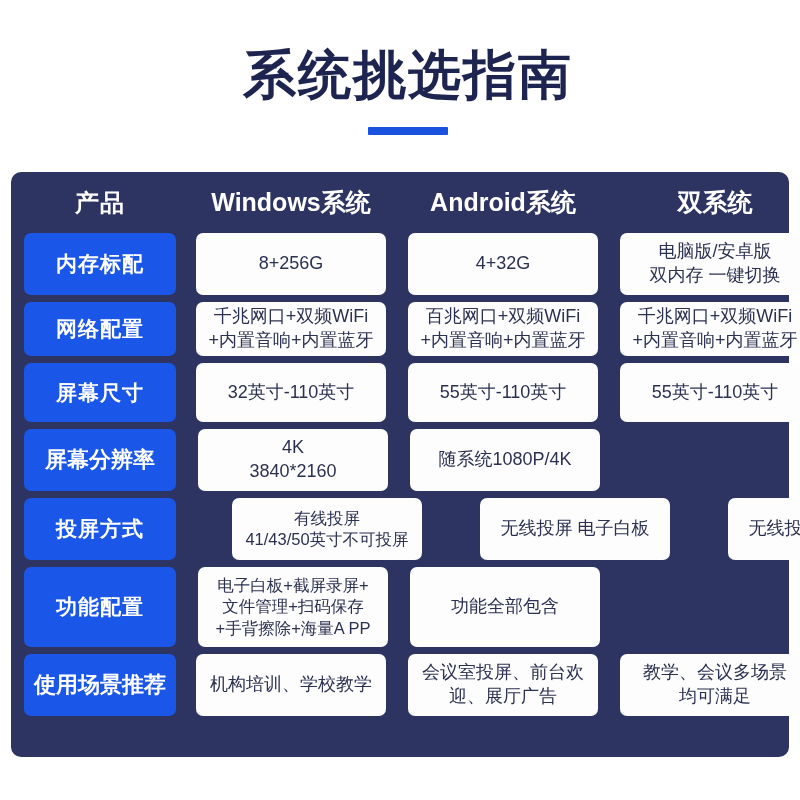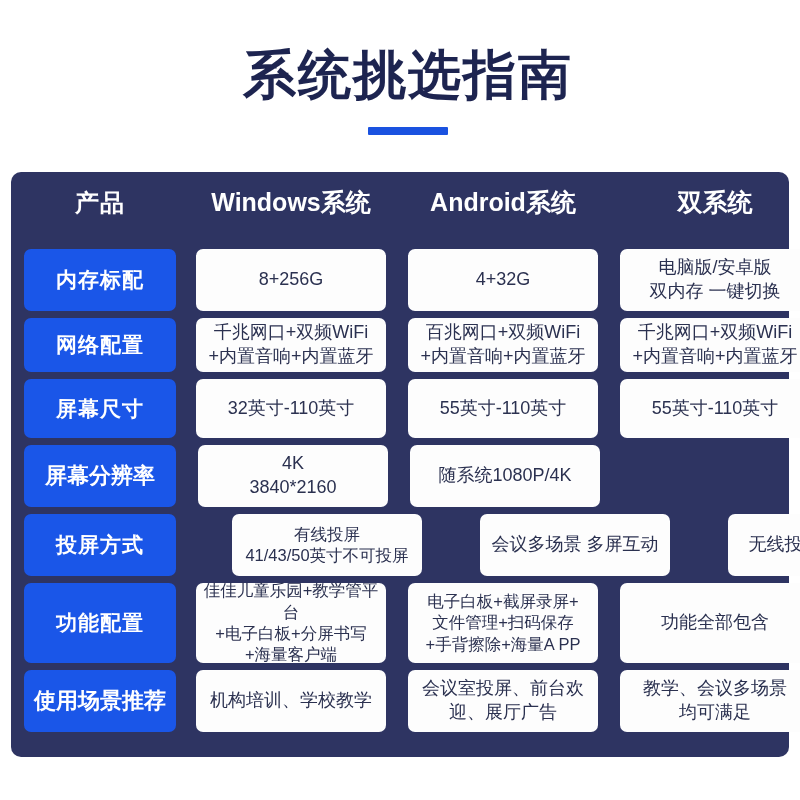--- a/index.html
+++ b/index.html
@@ -67,21 +67,21 @@
   }
   .row {
     display: flex;
     align-items: stretch;
     margin-bottom: 7px;
   }
   .row:last-child { margin-bottom: 15px; }
 
   .header-row {
     height: 61px;
-    margin-bottom: 16px;
+    margin-bottom: 0;
   }
   .header-cell {
     display: flex;
     align-items: center;
     justify-content: center;
     color: #ffffff;
     font-weight: 700;
     text-align: center;
   }
   .header-cell.c1 { width: 152px; font-size: 24px; letter-spacing: 1px; }
@@ -190,29 +190,26 @@
       <div class="label-cell c1 tight">屏幕分辨率</div>
       <div class="value-cell c3">4K
 3840*2160</div>
       <div class="value-cell c4">随系统1080P/4K</div>
     </div>
 
     <div class="row r4">
       <div class="label-cell c1">投屏方式</div>
       <div class="value-cell c2 small">有线投屏
 41/43/50英寸不可投屏</div>
-      <div class="value-cell c3">会议多场景 多屏互动</div>
+      <div class="value-cell c3">无线投屏 电子白板</div>
       <div class="value-cell c4">无线投屏/有线连接</div>
     </div>
 
     <div class="row r5">
       <div class="label-cell c1">功能配置</div>
-      <div class="value-cell c2 small">佳佳儿童乐园+教学管平台
-+电子白板+分屏书写
-+海量客户端</div>
       <div class="value-cell c3 small">电子白板+截屏录屏+
 文件管理+扫码保存
 +手背擦除+海量A PP</div>
       <div class="value-cell c4">功能全部包含</div>
     </div>
 
     <div class="row r6">
       <div class="label-cell c1 tight">使用场景推荐</div>
       <div class="value-cell c2">机构培训、学校教学</div>
       <div class="value-cell c3">会议室投屏、前台欢

